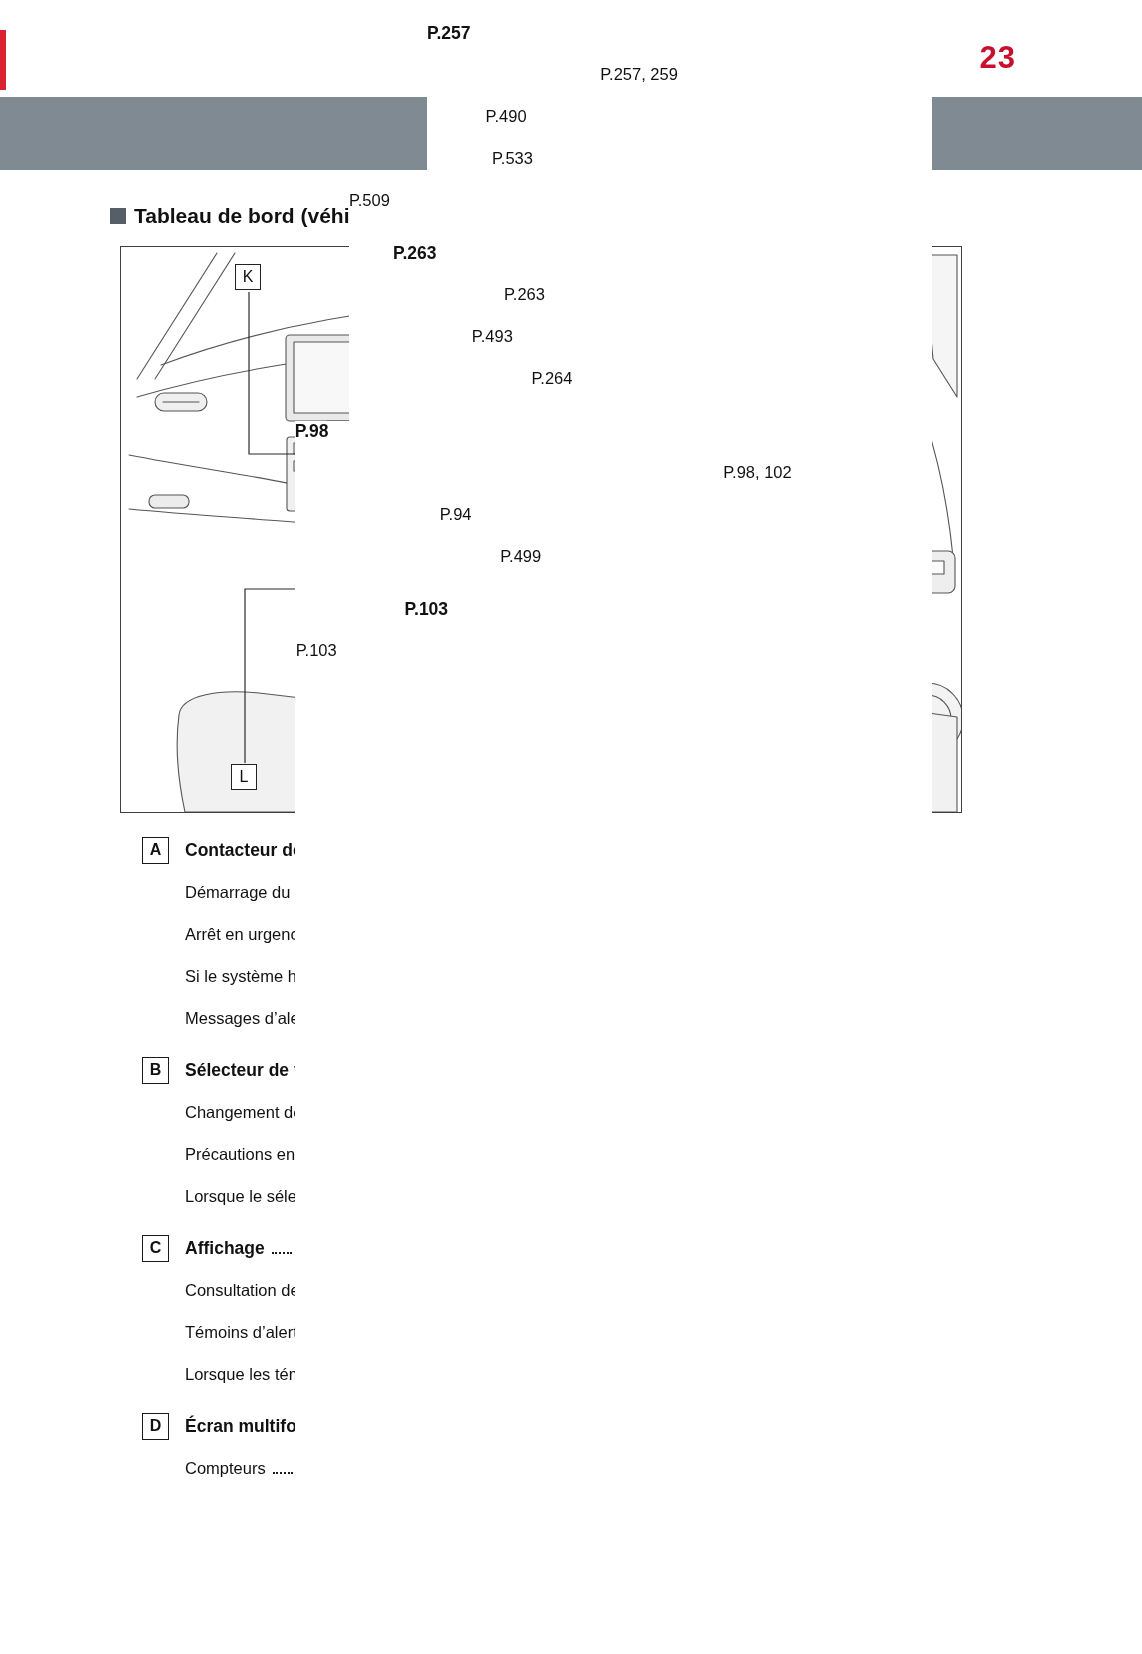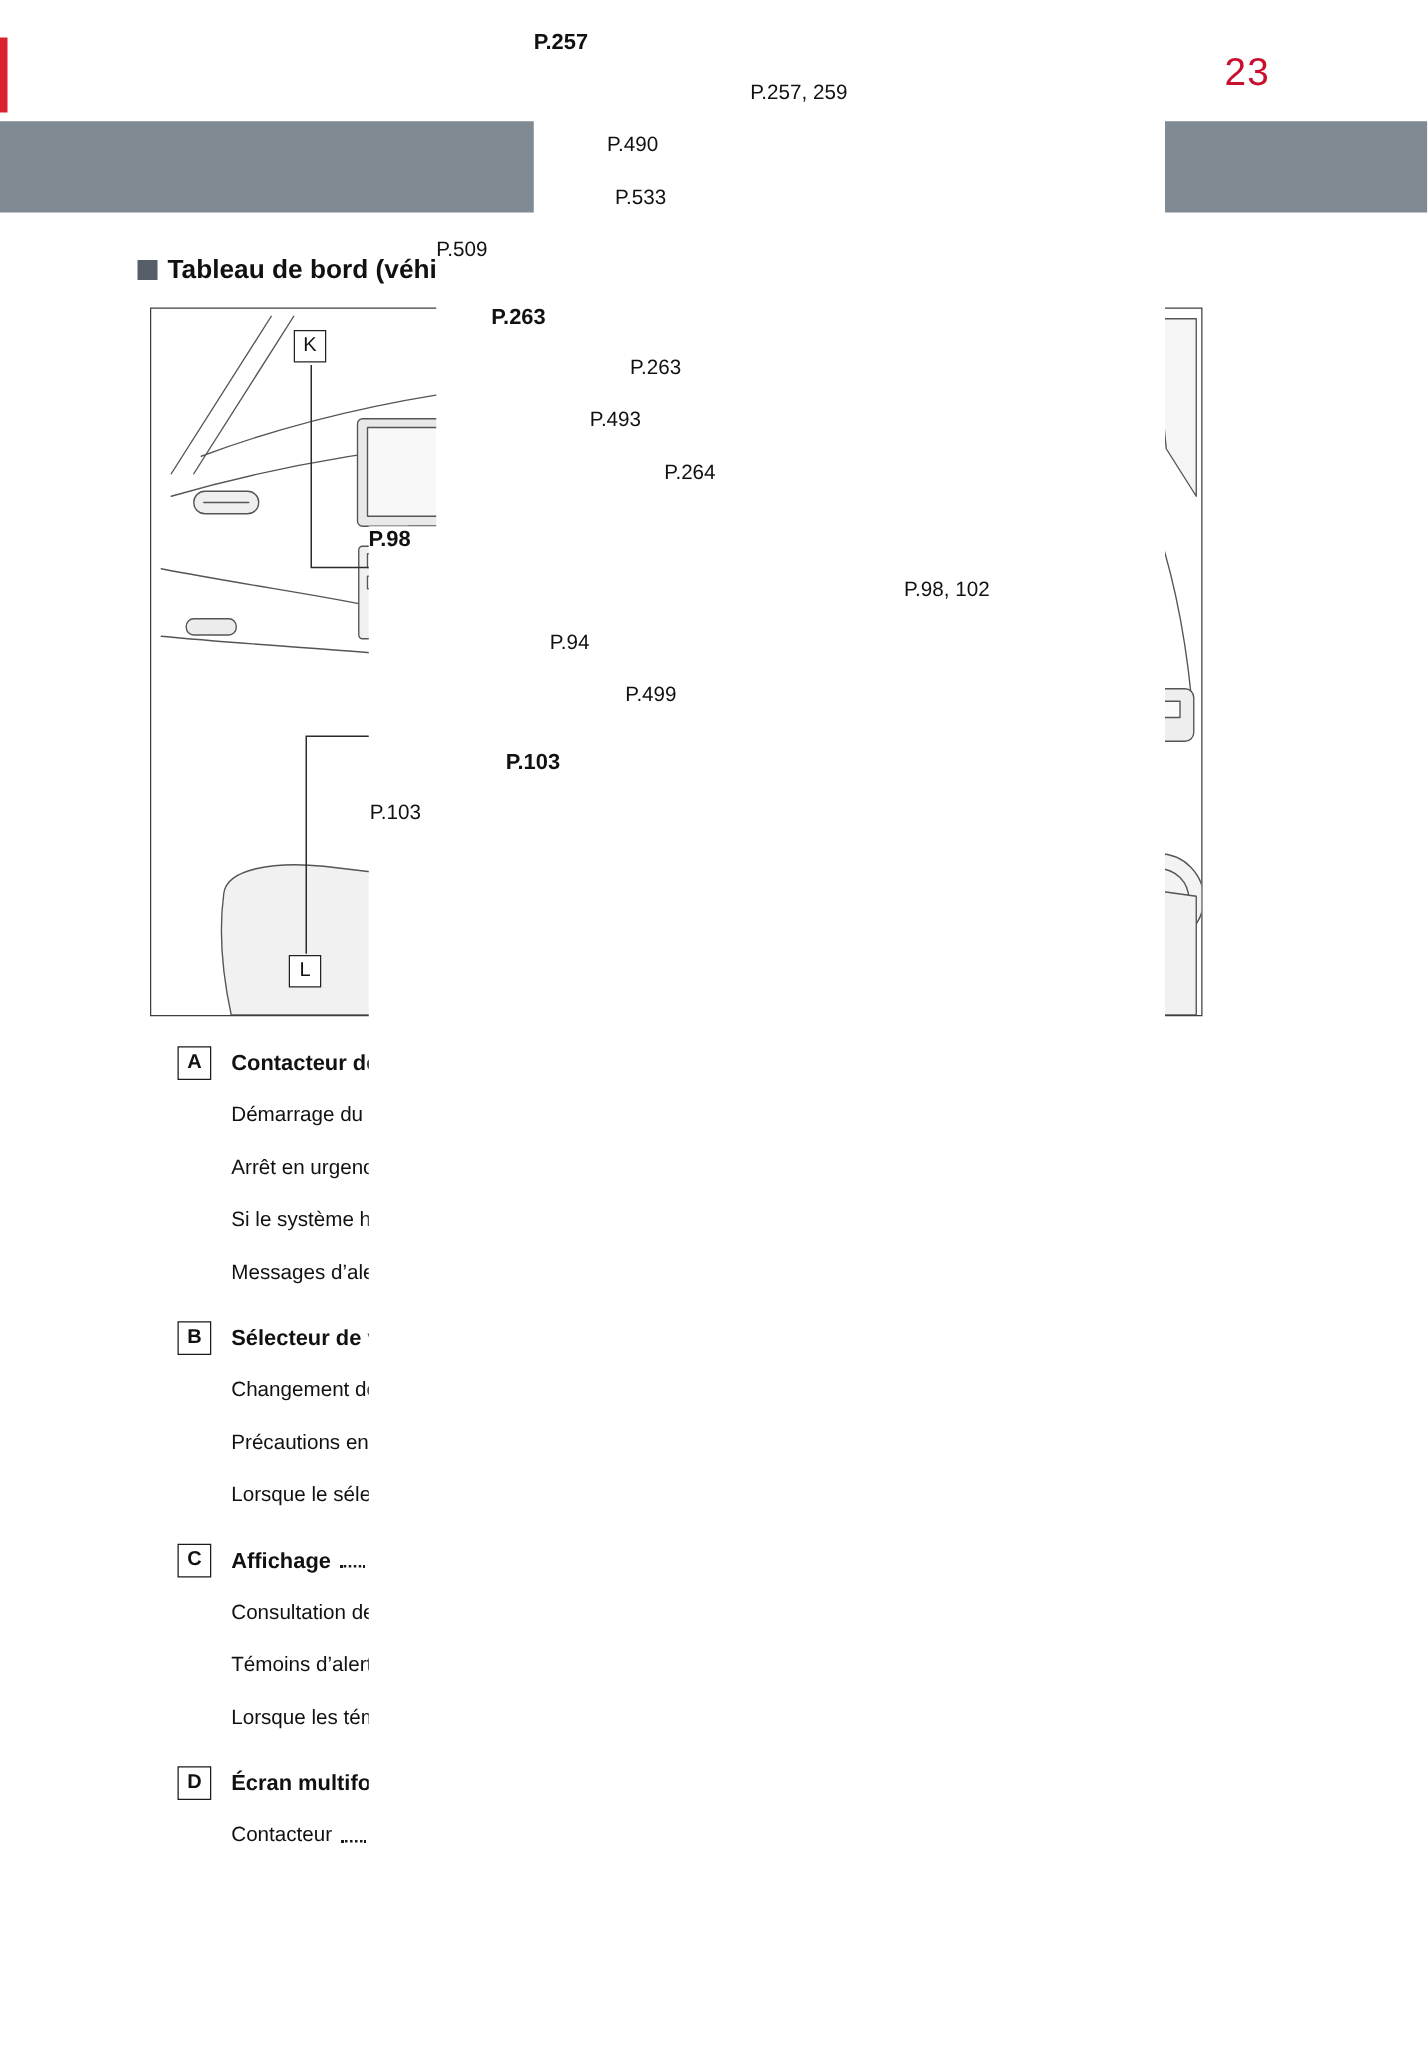--- a/index.html
+++ b/index.html
@@ -6,21 +6,21 @@
   .page{
     width:1142px;height:1654px;position:relative;box-sizing:border-box;
     background:#ffffff;color:#111;font-family:"Liberation Sans",sans-serif;
     overflow:hidden;
   }
   
   .spine-mark{position:absolute;left:0;top:30px;width:6px;height:60px;background:#d8232f;}
   .header{height:97px;display:flex;justify-content:flex-end;align-items:baseline;
           box-sizing:border-box;padding:40px 126px 0 0;}
   .header .section-label{font-size:17px;font-weight:bold;color:#1a1a1a;}
-  .header .page-number{font-size:31px;font-weight:normal;color:#c8102e;margin-left:64px;letter-spacing:1px;}
+  .header .page-number{font-size:31px;font-weight:bold;color:#c8102e;margin-left:64px;letter-spacing:1px;}
   .band{height:73px;background:#7f8a93;}
   
   .title-row{margin:34px 0 0 110px;display:flex;align-items:center;}
   .title-bullet{width:16px;height:16px;background:#565f68;margin-right:8px;flex:none;}
   .title-text{font-size:21px;font-weight:bold;color:#111;}
   
   .diagram{position:relative;margin:18px 0 0 120px;width:842px;height:567px;
            border:1px solid #3f3f3f;box-sizing:border-box;background:#fff;}
   .diagram svg{position:absolute;left:0;top:0;}
   .callout{position:absolute;width:26px;height:26px;border:1.4px solid #222;background:#fff;
@@ -286,20 +286,20 @@
     </div>
 
     <div class="entry">
       <div class="row main">
         <span class="letterbox">D</span>
         <span class="txt">Écran multifonctionnel</span>
         <span class="leader"></span>
         <span class="page">P.103</span>
       </div>
       <div class="row sub">
-        <span class="txt">Contacteur</span>
+        <span class="txt">Compteurs</span>
         <span class="leader"></span>
         <span class="page">P.103</span>
       </div>
     </div>
 
   </div>
 </div>
 
 </body></html>

